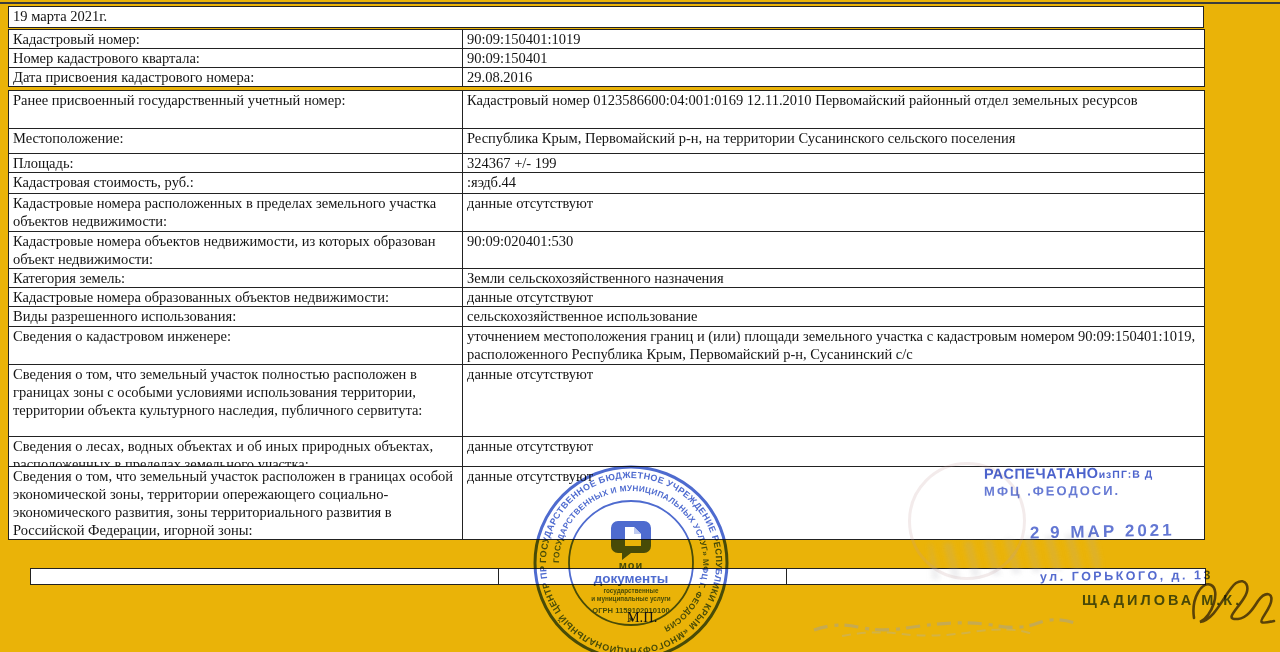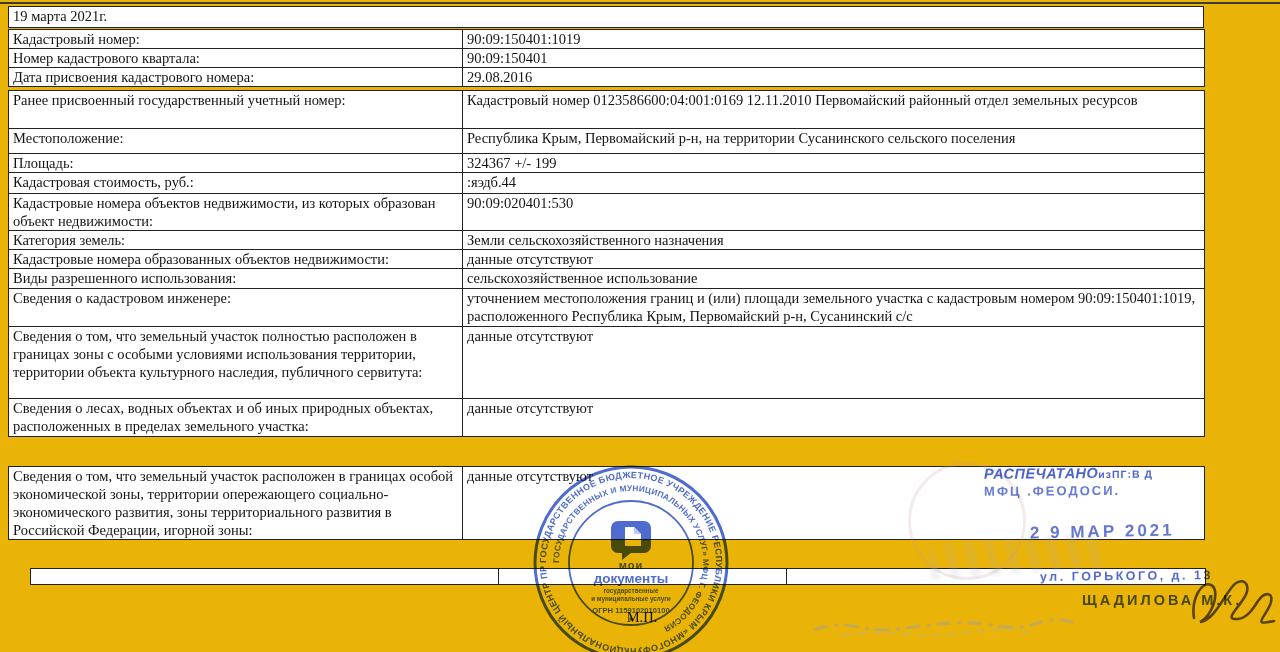--- a/index.html
+++ b/index.html
@@ -12,21 +12,21 @@
   td.val{}
   td.indent{padding-left:70px;}
   
   table.foot td{font-size:14px;text-align:center;vertical-align:bottom;padding:0 2px;}
   .mp{position:absolute;left:600px;top:609px;width:84px;text-align:center;
       font-size:14.5px;color:#141414;}
   
   .ink{color:#3c55c8;font-family:"Liberation Sans",sans-serif;font-weight:bold;
        mix-blend-mode:multiply;position:absolute;}
   .printstamp{left:984px;top:466px;width:240px;line-height:14px;transform:rotate(-.4deg);opacity:.92;}
-  .printstamp .big{font-size:14.5px;letter-spacing:.5px;font-style:italic;}
+  .printstamp .big{font-size:14.5px;letter-spacing:.5px;}
   .printstamp .small{font-size:10.5px;letter-spacing:1px;}
   .printstamp .l2{font-size:13px;letter-spacing:2px;margin-top:3px;opacity:.85;}
   .datestamp{left:1030px;top:522px;font-size:17px;letter-spacing:3px;transform:rotate(-1.2deg);opacity:.8;}
   .addrstamp{left:1040px;top:569px;font-size:12.5px;letter-spacing:2.5px;transform:rotate(-.6deg);opacity:.88;}
   .namestamp{left:1082px;top:592px;font-size:14.5px;letter-spacing:3px;opacity:.9;}
   .seal{left:531px;top:463px;width:200px;height:200px;opacity:.92;}
   .ghostring{position:absolute;left:908px;top:462px;width:112px;height:112px;border-radius:50%;
              border:3px solid rgba(195,155,155,.20);}
   .ghostmark{position:absolute;left:930px;top:538px;width:170px;height:36px;
              background:repeating-linear-gradient(80deg,rgba(170,170,180,.18) 0 9px,rgba(255,255,255,0) 9px 20px);
@@ -83,20 +83,24 @@
       <td class="val">Республика Крым, Первомайский р-н, на территории Сусанинского сельского поселения</td>
     </tr>
     <tr style="height:19px">
       <td class="lab">Площадь:</td>
       <td class="val">324367 +/- 199</td>
     </tr>
     <tr style="height:21px">
       <td class="lab">Кадастровая стоимость, руб.:</td>
       <td class="val indent">:яэдб.44</td>
     </tr>
+    <tr style="height:38px">
+      <td class="lab">Кадастровые номера расположенных в пределах земельного участка объектов недвижимости:</td>
+      <td class="val">данные отсутствуют</td>
+    </tr>
     <tr style="height:37px">
       <td class="lab">Кадастровые номера объектов недвижимости, из которых образован объект недвижимости:</td>
       <td class="val">90:09:020401:530</td>
     </tr>
     <tr style="height:19px">
       <td class="lab">Категория земель:</td>
       <td class="val">Земли сельскохозяйственного назначения</td>
     </tr>
     <tr style="height:19px">
       <td class="lab">Кадастровые номера образованных объектов недвижимости:</td>

